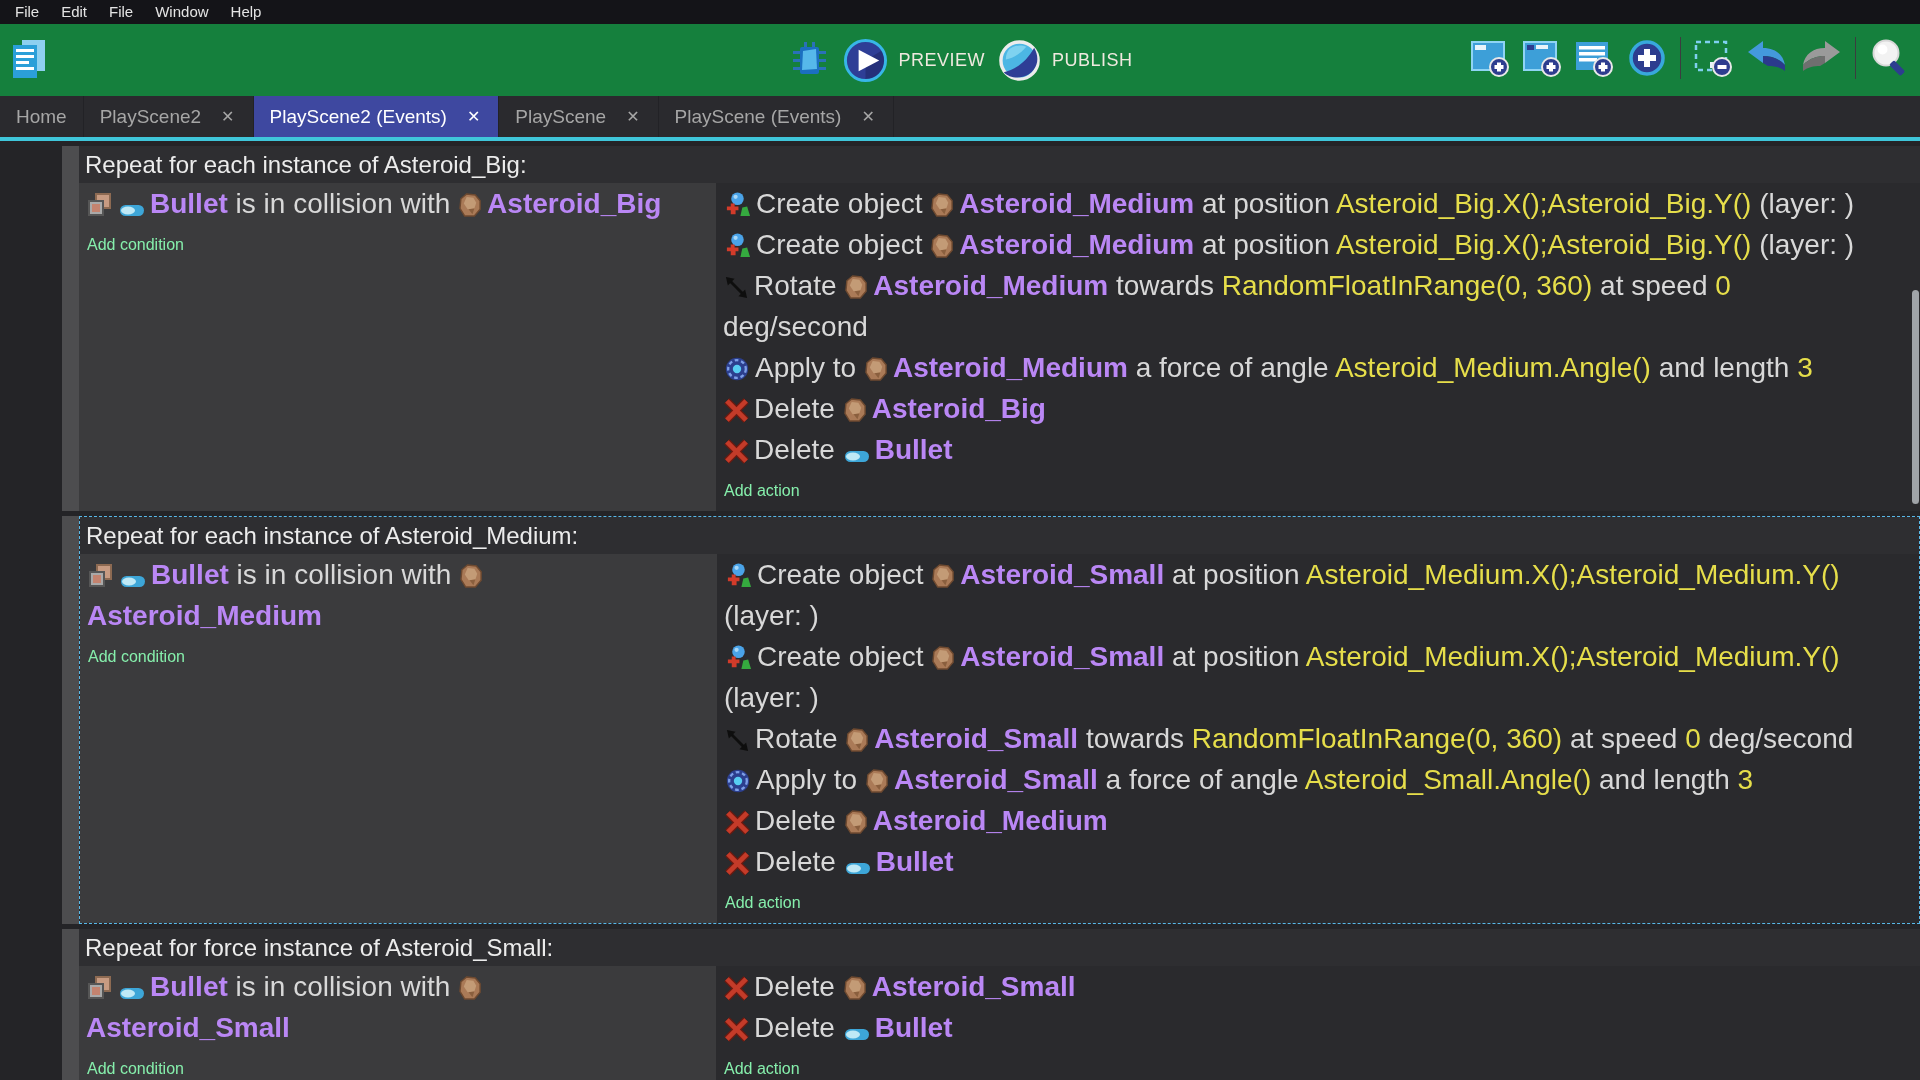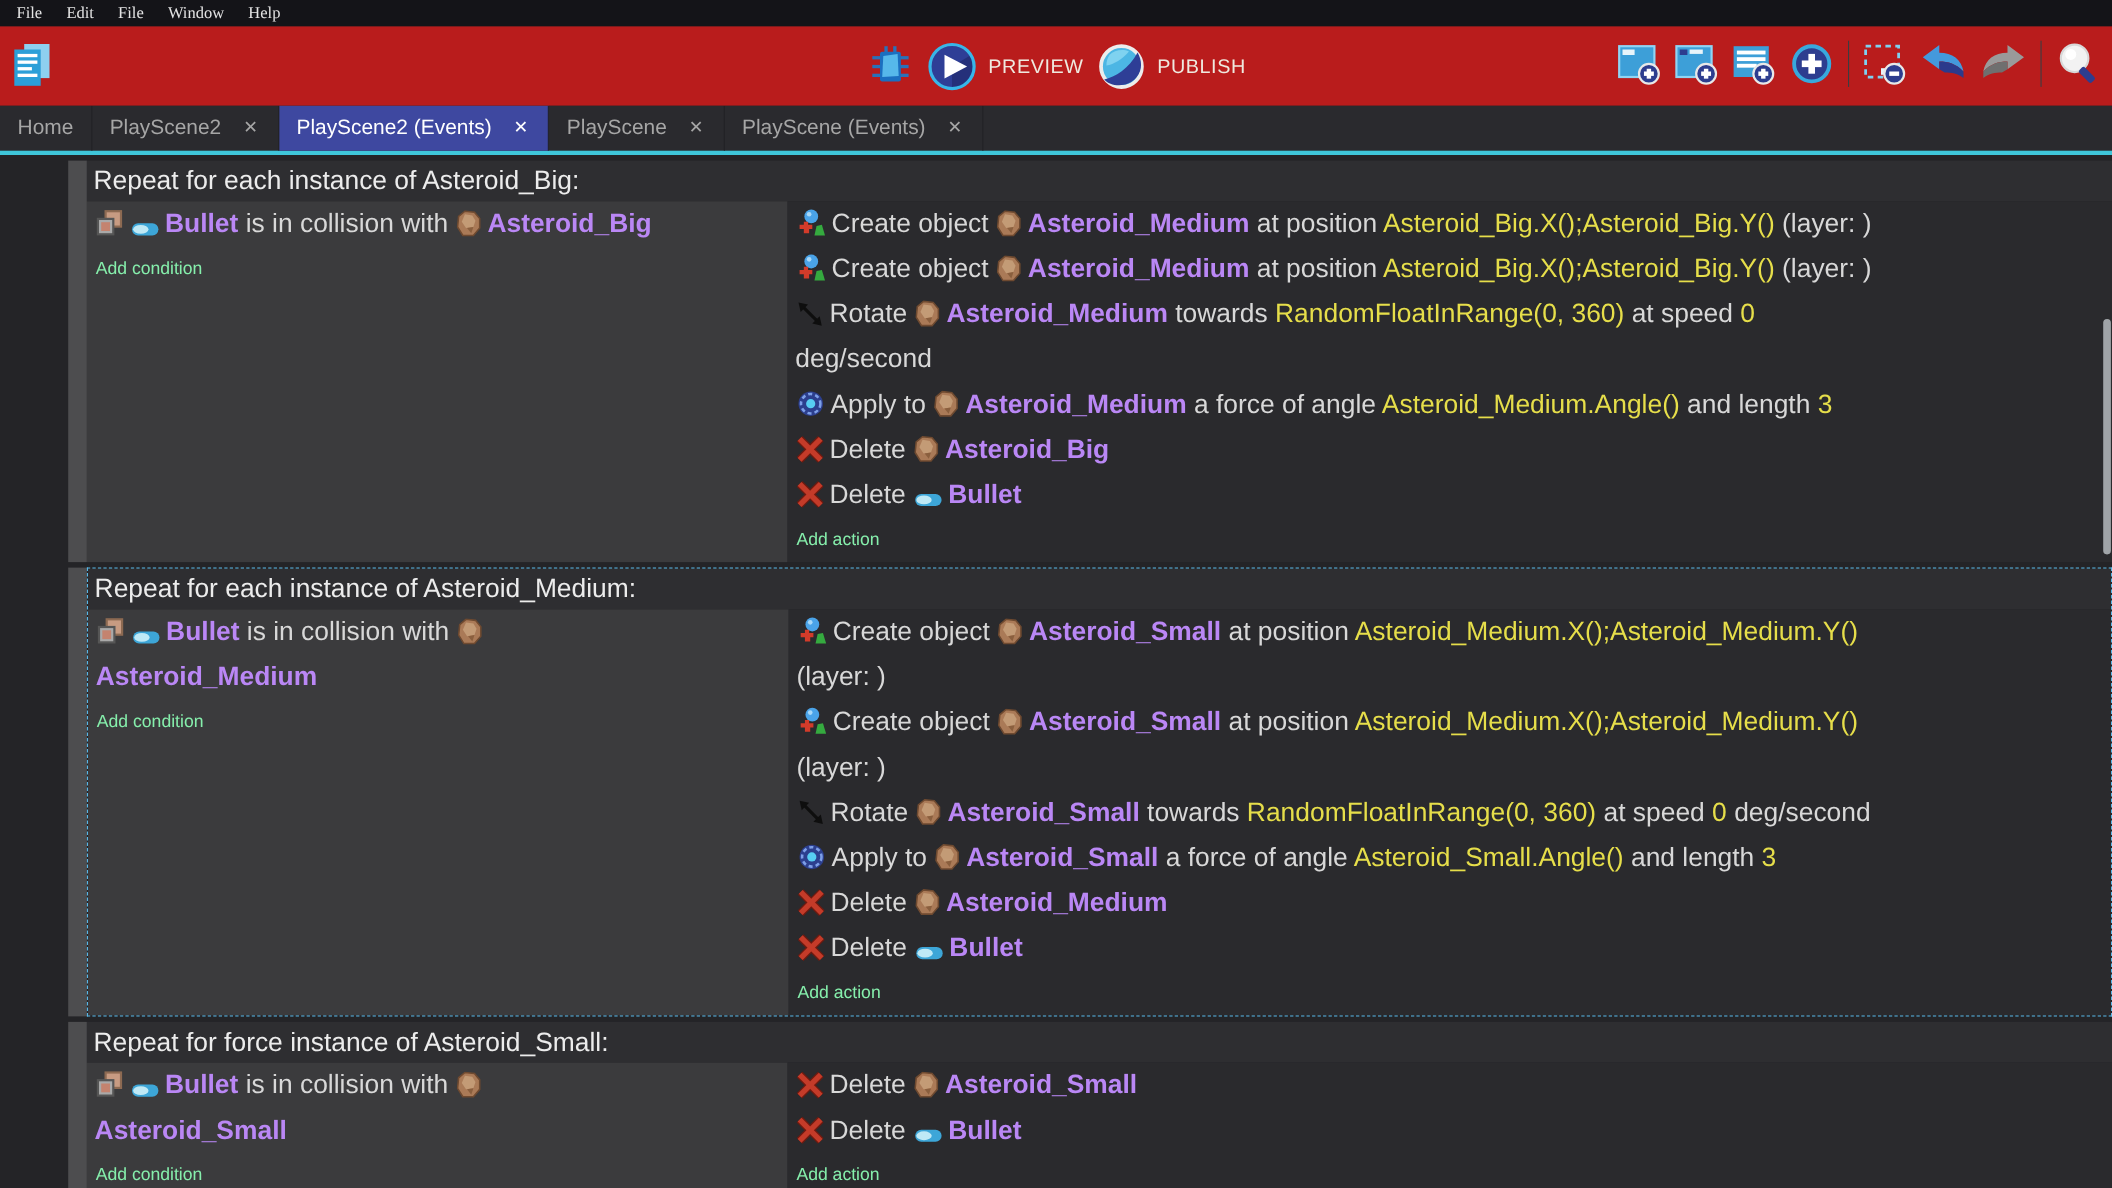--- a/index.html
+++ b/index.html
@@ -1,24 +1,24 @@
 <!DOCTYPE html>
 <html><head>
 <meta charset="utf-8">
 <style>
   html,body{margin:0;padding:0;background:#101012;}
   #screen{width:1920px;height:1080px;position:relative;overflow:hidden;
     font-family:"Liberation Sans", sans-serif;background:#242427;}
 
   
   .menu-bar{height:24px;background:#141418;display:flex;align-items:center;padding-left:4px;}
-  .menu-item{color:#e4e4e4;font-size:15px;line-height:24px;padding:0 11px;cursor:default;font-family:Liberation Serif, serif;}
+  .menu-item{color:#e4e4e4;font-size:15px;line-height:24px;padding:0 11px;cursor:default;}
 
   
-  .toolbar{height:72px;background:#b91c1c;position:relative;display:flex;align-items:center;}
+  .toolbar{height:72px;background:#15803d;position:relative;display:flex;align-items:center;}
   .tb-left{position:absolute;left:10px;top:14px;}
   .tb-center{margin:0 auto;display:flex;align-items:center;gap:12px;}
   .tb-btn{display:flex;align-items:center;gap:10px;cursor:pointer;}
   .tb-label{color:#efe9df;font-size:18px;letter-spacing:.5px;}
   .tb-right{position:absolute;right:10px;top:13px;display:flex;align-items:center;gap:12px;}
   .tb-group{display:flex;align-items:center;gap:10px;}
   .tb-sep{width:1px;height:42px;background:#3c3c40;}
   .tb-icon{display:inline-block;line-height:0;cursor:pointer;}
 
   
@@ -35,21 +35,21 @@
   .event{display:flex;margin-bottom:5px;}
   .handle{width:17px;background:#4d4d4f;flex:none;cursor:grab;}
   .event-content{flex:1;min-width:0;}
   .event.selected .event-content{border:1px dashed #58b8e8;}
   .event-header{background:#2e2e31;color:#ececec;font-size:24px;line-height:37px;
                 padding-left:6px;white-space:nowrap;cursor:pointer;}
   .event-body{display:flex;align-items:stretch;}
   .cond-col{width:637px;flex:none;background:#3b3b3d;min-width:0;}
   .act-col{flex:1;background:#2a2a2d;min-width:0;}
   .ev-row{cursor:pointer;}
-  .ev-line{font-size:24px;line-height:41px;padding-left:7px;white-space:nowrap;overflow:hidden;}
+  .ev-line{font-size:28px;line-height:41px;padding-left:7px;white-space:nowrap;overflow:hidden;}
   .seg-text{color:#d8d8d8;}
   .seg-obj{color:#ba87f5;font-weight:bold;}
   .seg-expr{color:#e6de4a;}
   .seg-icon{display:inline-block;line-height:0;margin:0 5px 0 1px;}
   .seg-icon svg{vertical-align:-5px;}
   .add-row{color:#86efac;font-size:16px;line-height:41px;padding-left:8px;cursor:pointer;}
 
   .vscroll{position:absolute;right:1px;top:290px;width:7px;height:214px;
            background:#a0a4a8;border-radius:4px;cursor:pointer;}
 </style>

